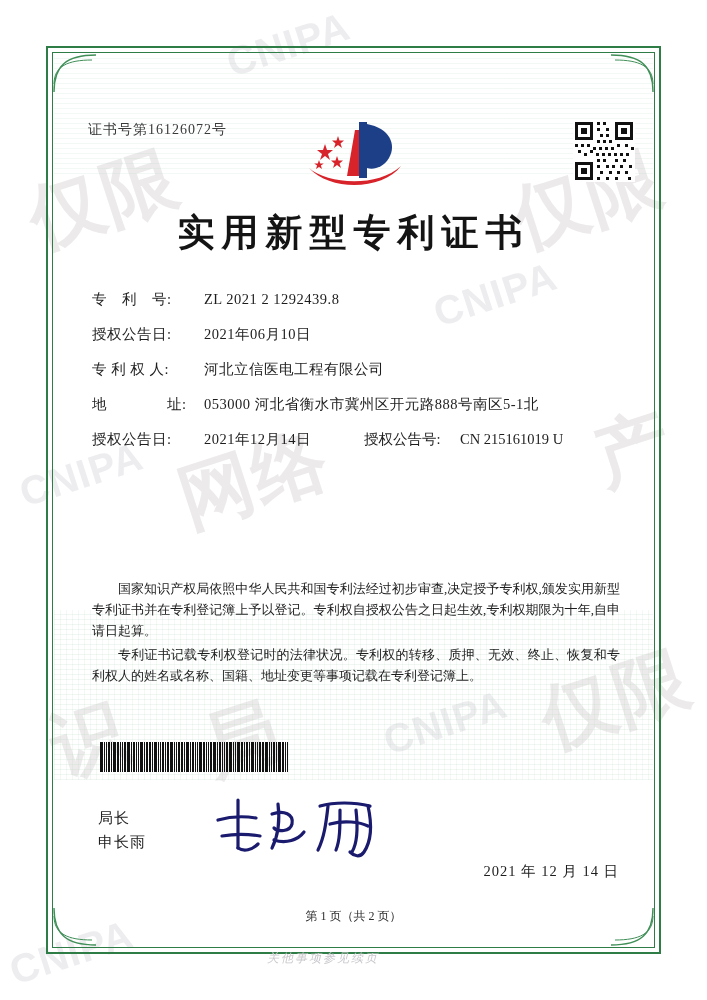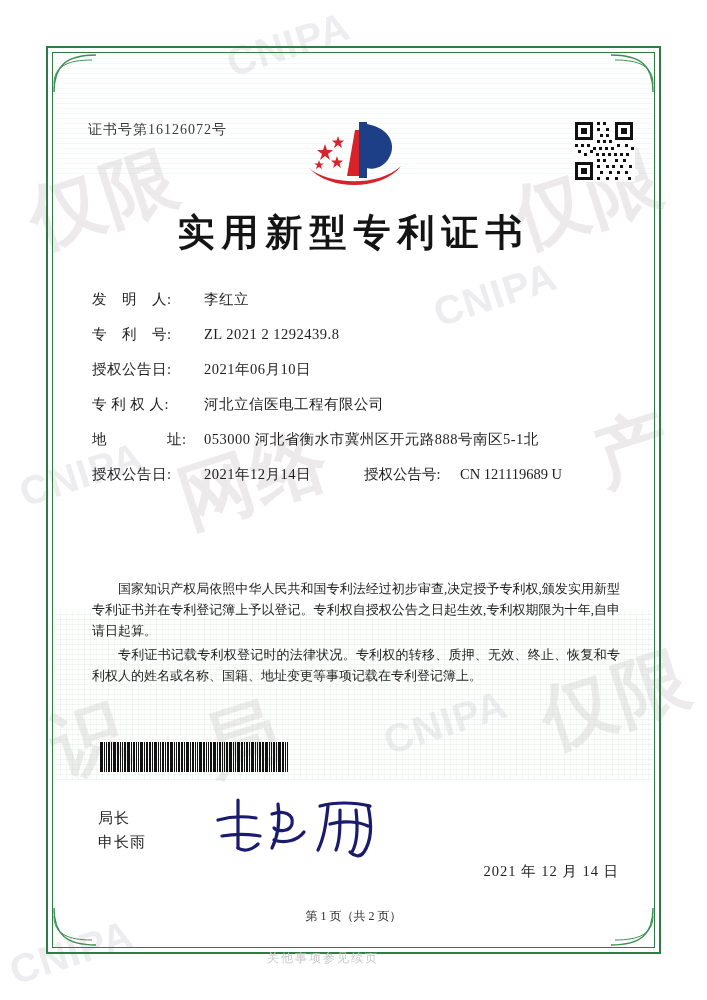--- a/index.html
+++ b/index.html
@@ -222,20 +222,21 @@
     color: #2b2b2b;
   }
   .footer-note {
     position: absolute;
     left: 0; top: 950px;
     width: 646px;
     text-align: center;
     font-size: 12px;
     color: #c9c7cc;
     letter-spacing: 2px;
+    font-style: italic;
   }
 </style>
 </head>
 <body>
 
 <div class="watermark-layer">
   <div class="wm wm-cn" style="left:28px;  top:150px;  transform:rotate(-18deg);">仅限</div>
   <div class="wm wm-cn" style="left:512px; top:150px;  transform:rotate(-18deg);">仅限</div>
   <div class="wm wm-en" style="left:225px; top:22px;   transform:rotate(-18deg);">CNIPA</div>
   <div class="wm wm-en" style="left:432px; top:272px;  transform:rotate(-18deg);">CNIPA</div>
@@ -364,44 +365,40 @@
           <rect x="42" y="57" width="3" height="3"></rect>
           <rect x="55" y="57" width="3" height="3"></rect>
       </g>
     </svg>
   </div>
 
   <div class="title">实用新型专利证书</div>
 
   <div class="fields">
     <div class="field-row">
-      <span class="field-label">发　明　人:</span>
-      <span class="field-value">李红立</span>
-    </div>
-    <div class="field-row">
       <span class="field-label">专　利　号:</span>
       <span class="field-value">ZL 2021 2 1292439.8</span>
     </div>
     <div class="field-row">
       <span class="field-label">授权公告日:</span>
       <span class="field-value">2021年06月10日</span>
     </div>
     <div class="field-row">
       <span class="field-label">专 利 权 人:</span>
       <span class="field-value">河北立信医电工程有限公司</span>
     </div>
     <div class="field-row">
       <span class="field-label">地　　　　址:</span>
       <span class="field-value">053000 河北省衡水市冀州区开元路888号南区5-1北</span>
     </div>
     <div class="field-row">
       <span class="field-label">授权公告日:</span>
       <span class="field-value">2021年12月14日</span>
       <span class="field-label2">授权公告号:</span>
-      <span class="field-value2">CN 121119689 U</span>
+      <span class="field-value2">CN 215161019 U</span>
     </div>
   </div>
 
   <div class="paragraphs">
     <p>国家知识产权局依照中华人民共和国专利法经过初步审查,决定授予专利权,颁发实用新型专利证书并在专利登记簿上予以登记。专利权自授权公告之日起生效,专利权期限为十年,自申请日起算。</p>
     <p>专利证书记载专利权登记时的法律状况。专利权的转移、质押、无效、终止、恢复和专利权人的姓名或名称、国籍、地址变更等事项记载在专利登记簿上。</p>
   </div>
 
   <div class="barcode" id="barcode">
       <i style="width: 3px;"></i>

